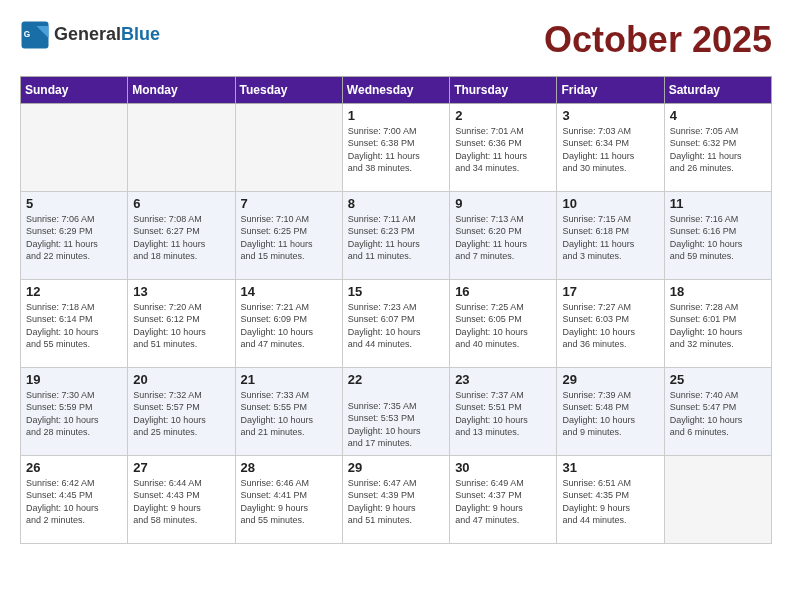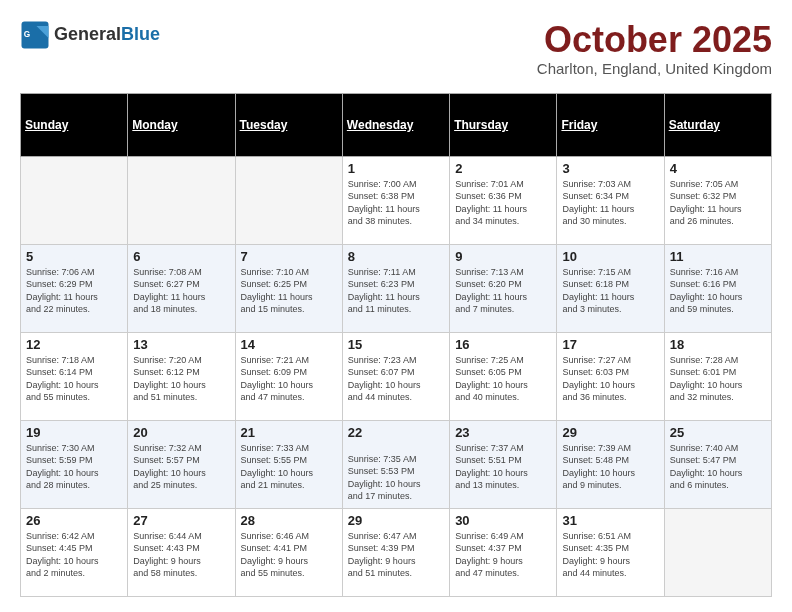--- a/index.html
+++ b/index.html
@@ -52,28 +52,27 @@
     .location {
       font-size: 15px;
       color: #555;
     }
     table {
       width: 100%;
       border-collapse: collapse;
       table-layout: fixed;
     }
     th {
-      background-color: #000000;
+      background-color: #4c1d95;
       color: #fff;
       font-size: 12px;
       font-weight: bold;
-      padding: 24px 4px;
+      padding: 6px 4px;
       text-align: left;
       border: 1px solid #aaa;
-      text-decoration: underline;
     }
     td {
       vertical-align: top;
       border: 1px solid #ccc;
       padding: 4px 5px;
       font-size: 9.5px;
       color: #333;
       height: 88px;
       background: #fff;
     }
@@ -109,21 +108,20 @@
       <polygon points="22,8 38,8 38,24" fill="#4aa0d8"></polygon>
       <text x="5" y="22" font-size="11" fill="white" font-weight="bold" font-family="Arial">G</text>
     </svg>
     <div class="logo-text">
       <span class="logo-general">General</span>
       <span class="logo-blue">Blue</span>
     </div>
   </div>
   <div class="title-block">
     <div class="month-title">October 2025</div>
-    <div class="location">Charlton, England, United Kingdom</div>
   </div>
 </div>
 
 <table>
   <thead>
     <tr>
     <th>Sunday</th>
         <th>Monday</th>
         <th>Tuesday</th>
         <th>Wednesday</th>

